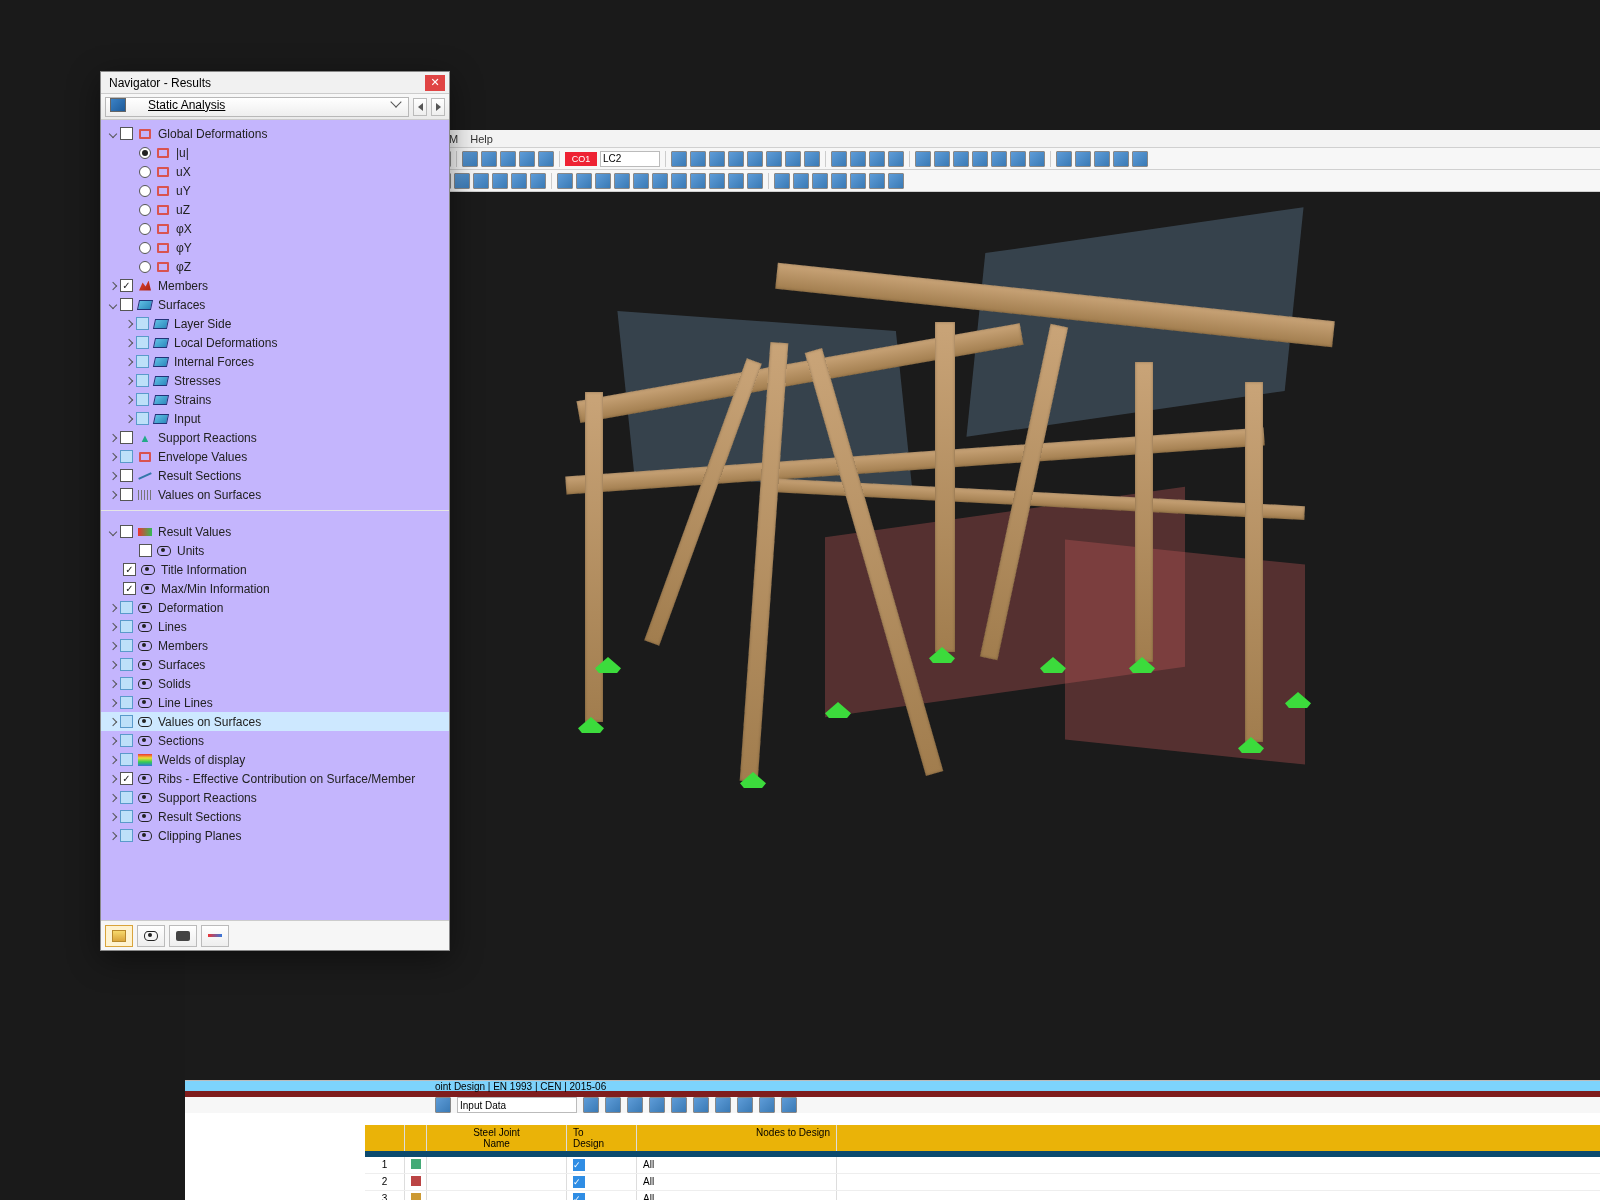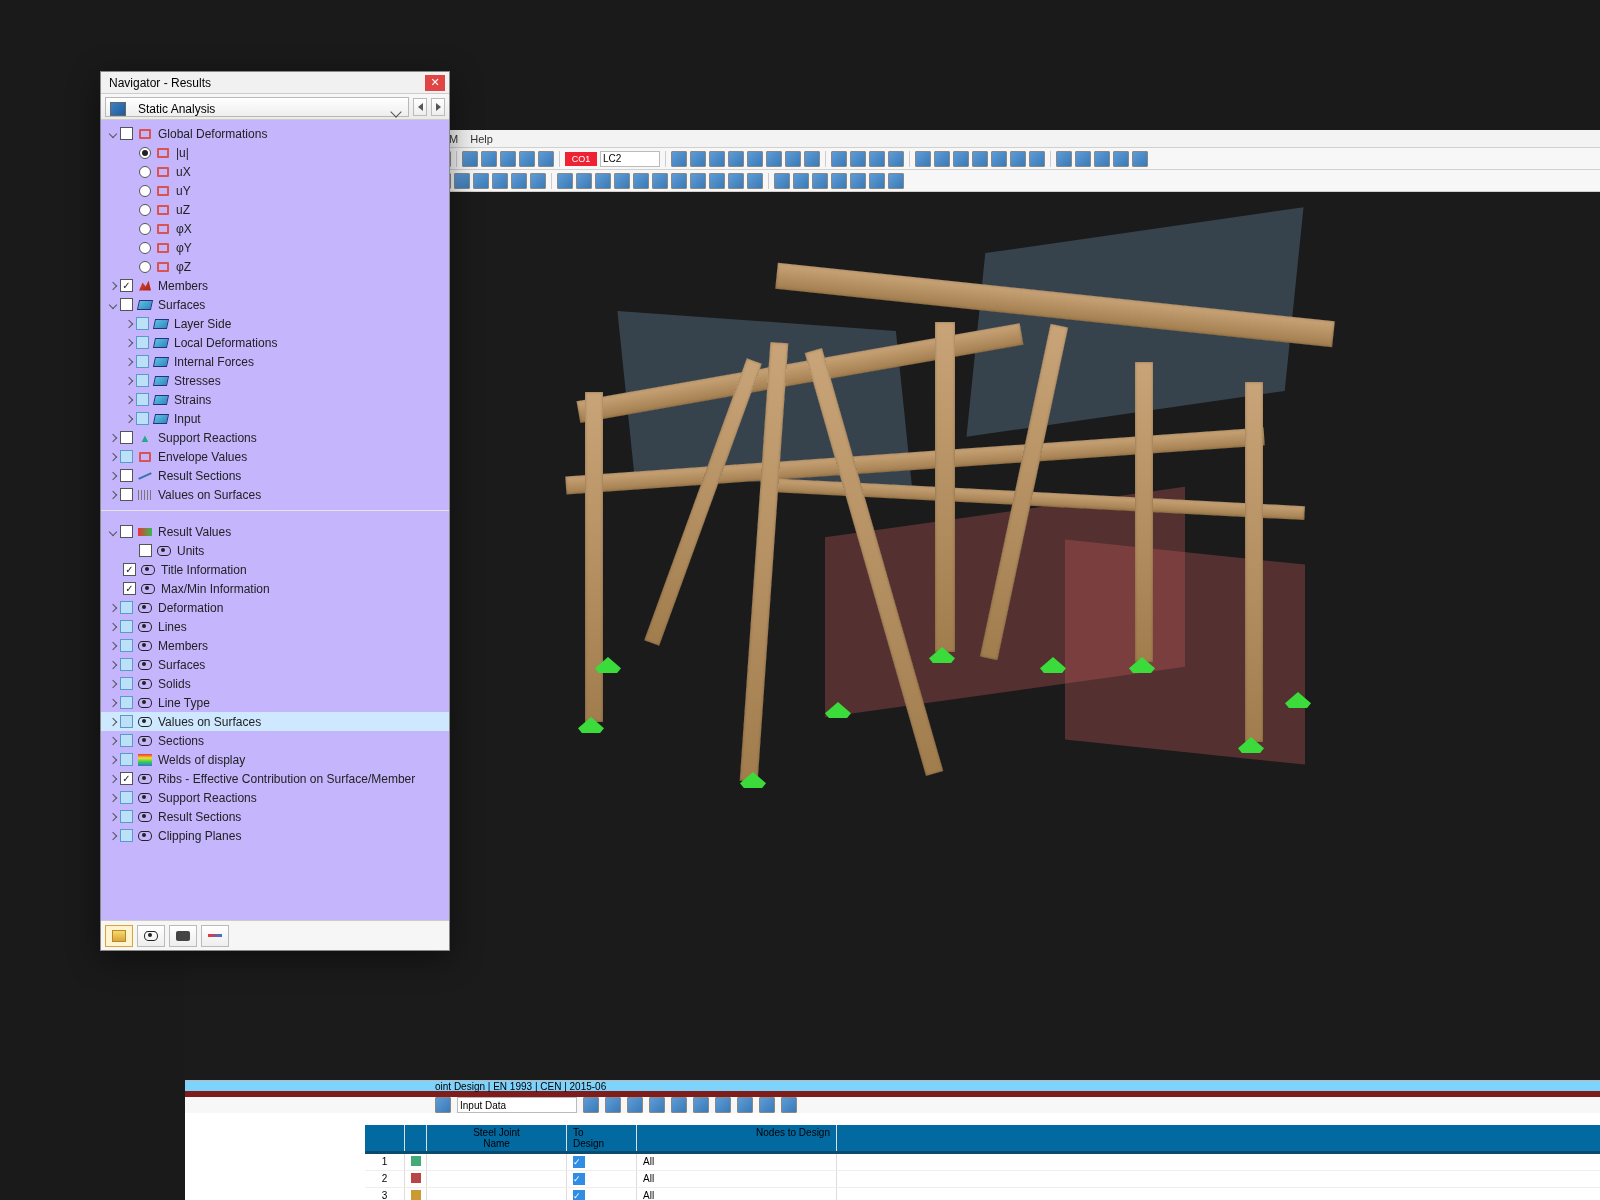--- a/index.html
+++ b/index.html
@@ -17,32 +17,32 @@
 
 .viewport { flex: 1; background: #1b1b1b; position: relative; overflow: hidden; }
 .structure { position: absolute; left: 260px; top: 20px; right: 10px; bottom: 20px; }
 
 
 .bottom-panel { height: 120px; background: #f7f7f7; border-top: 1px solid #bbb; display: flex; flex-direction: column; }
 .bp-title { height: 16px; background: #7dd3fc; border-bottom: 6px solid #7f1d1d; font-size: 10px; padding-left: 250px; display: flex; align-items: center; }
 .bp-row { height: 18px; display: flex; align-items: center; padding-left: 250px; gap: 6px; font-size: 10px; }
 .bp-tabs { height: 20px; background: #eee; border-bottom: 1px solid #ccc; padding-left: 250px; display: flex; align-items: center; gap: 2px; }
 .bp-table { flex: 1; background: #fff; padding-left: 180px; font-size: 10px; }
-.bp-th { display: flex; border-bottom: 3px solid #0c4a6e; background: #0369a1; margin-top: 12px; }
+.bp-th { display: flex; border-bottom: 6px solid #0c4a6e; background: #eab308; margin-top: 12px; }
 .bp-th > div, .bp-tr > div { padding: 2px 6px; border-right: 1px solid #ddd; }
 .bp-tr { display: flex; border-bottom: 1px solid #eee; }
 .bp-c1 { width: 40px; text-align: center; } .bp-c2 { width: 22px; } .bp-c3 { width: 140px; } .bp-c4 { width: 70px; text-align: left; } .bp-c5 { width: 200px; }
 .sw { width: 10px; height: 10px; display: inline-block; }
 
 
 .nav-panel { position: absolute; left: 100px; top: 55px; width: 350px; height: 880px; background: #c4b5fd; border: 1px solid #888; box-shadow: 0 8px 30px rgba(0,0,0,0.45); display: flex; flex-direction: column; margin-top: 16px; }
 .nav-header { height: 22px; background: #f1f1f1; border-bottom: 1px solid #ccc; display: flex; align-items: center; padding: 0 4px 0 8px; font-size: 12px; }
 .nav-header .close { width: 20px; height: 16px; background: #e04444; color: #fff; display: flex; align-items: center; justify-content: center; font-size: 11px; margin-left: auto; cursor: pointer; }
 .nav-dropdown { height: 26px; background: linear-gradient(#f8f8f8,#eaeaea); border-bottom: 1px solid #ccc; display: flex; align-items: center; padding: 0 4px; gap: 4px; }
-.nav-dropdown .dd { flex: 1; height: 20px; border: 1px solid #b8b8b8; background: linear-gradient(#fff,#eee); display: flex; align-items: flex-end; padding: 0 4px; gap: 12px; font-size: 12px; }
+.nav-dropdown .dd { flex: 1; height: 20px; border: 1px solid #b8b8b8; background: linear-gradient(#fff,#eee); display: flex; align-items: flex-start; padding: 0 4px; gap: 22px; font-size: 12px; text-decoration: underline; }
 .dd-icon { width: 16px; height: 14px; background: linear-gradient(135deg,#3b82c6,#1e5a99); border: 1px solid #666; }
 .chev { width: 8px; height: 8px; border-right: 1.5px solid #555; border-bottom: 1.5px solid #555; transform: rotate(45deg); margin-right: 4px; }
 .nav-arrow { width: 14px; height: 18px; border: 1px solid #bbb; background: linear-gradient(#fff,#eee); display: flex; align-items: center; justify-content: center; }
 .arr { width: 0; height: 0; border-top: 4px solid transparent; border-bottom: 4px solid transparent; }
 .arr-l { border-right: 5px solid #555; } .arr-r { border-left: 5px solid #555; }
 
 .nav-tree { flex: 1; overflow-y: auto; padding: 4px 0; }
 .tree-item { display: flex; align-items: center; height: 19px; padding-left: 6px; gap: 2px; font-size: 12px; color: #222; cursor: default; }
 .tree-item.selected { background: #cde8ff; }
 .ind { display: inline-block; width: 14px; flex-shrink: 0; }
@@ -512,21 +512,21 @@
             <span class="ico-eye"></span>
           </span>
           <span class="lbl">Solids</span>
         </div>
         <div class="tree-item">
           <span class="exp"></span>
           <span class="chk blue"></span>
           <span class="ico">
             <span class="ico-eye"></span>
           </span>
-          <span class="lbl">Line Type</span>
+          <span class="lbl">Line Lines</span>
         </div>
         <div class="tree-item selected">
           <span class="exp"></span>
           <span class="chk blue"></span>
           <span class="ico">
             <span class="ico-eye"></span>
           </span>
           <span class="lbl">Values on Surfaces</span>
         </div>
         <div class="tree-item">

